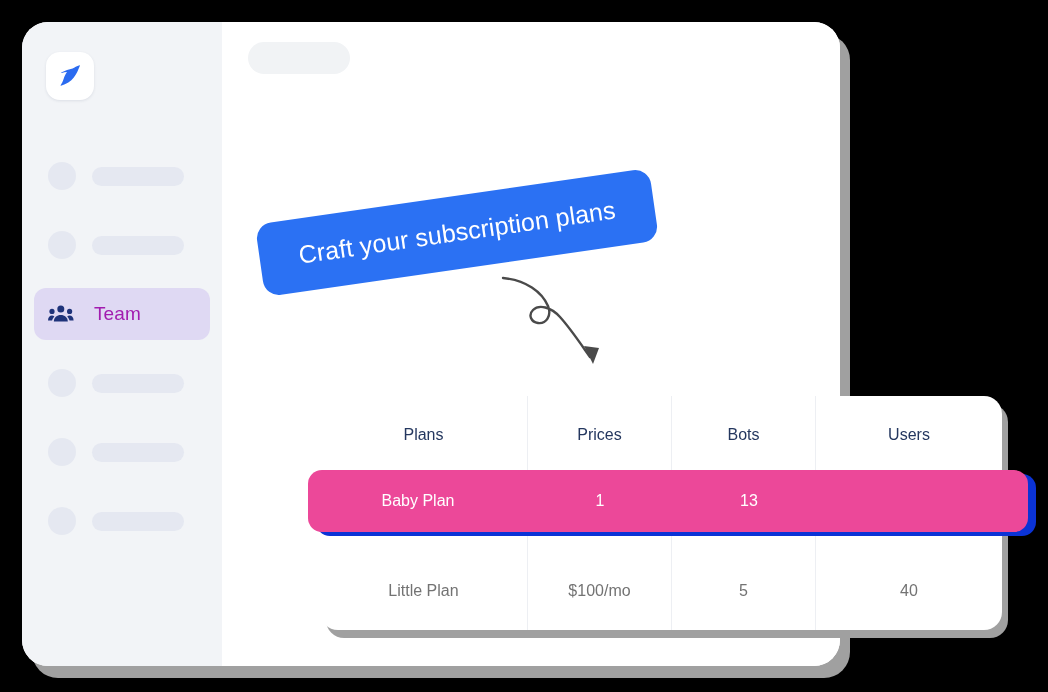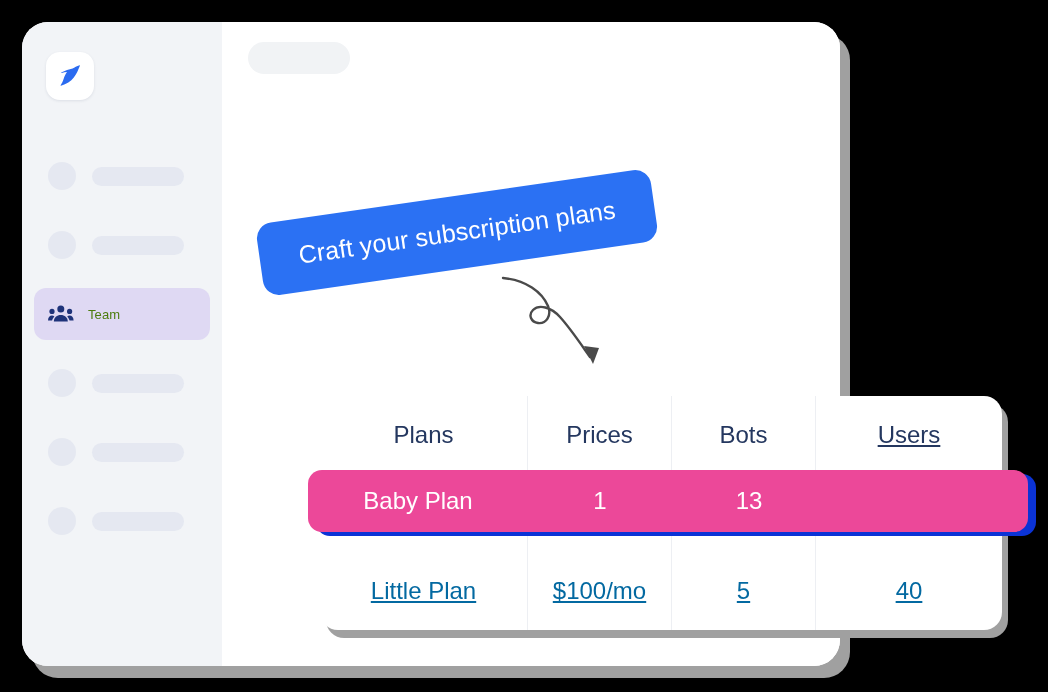--- a/index.html
+++ b/index.html
@@ -96,23 +96,23 @@
   .nav-item.active {
     background: #DFD9F3;
   }
   .nav-item.active .nav-icon {
     color: #1E337A;
     display: flex;
     align-items: center;
     flex: 0 0 auto;
   }
   .nav-item.active .nav-label {
-    color: #4d7c0f;
-    font-size: 13px;
-    margin-left: 14px;
+    color: #a21caf;
+    font-size: 19px;
+    margin-left: 20px;
     letter-spacing: 0.1px;
   }
 
   
   .content {
     flex: 1;
     background: #ffffff;
     position: relative;
   }
 
@@ -181,38 +181,37 @@
 
   .t-row {
     display: flex;
     height: 78px;
   }
   .t-cell {
     display: flex;
     align-items: center;
     justify-content: center;
     box-sizing: border-box;
-    font-size: 24px;
+    font-size: 16px;
     text-align: center;
   }
   .t-cell.c0 { width: 208px; flex: 0 0 208px; }
   .t-cell.c1 { width: 144px; flex: 0 0 144px; }
   .t-cell.c2 { width: 144px; flex: 0 0 144px; }
   .t-cell.c3 { flex: 1; }
 
   .t-head .t-cell {
     color: #24375F;
     border-right: 1px solid #EDEFF3;
   }
-  .t-head .t-cell.c3 { border-right: none; text-decoration: underline; }
+  .t-head .t-cell.c3 { border-right: none; }
 
   .t-body-row .t-cell {
-    color: #0369a1;
+    color: #737373;
     border-right: 1px solid #EDEFF3;
-    text-decoration: underline;
   }
   .t-body-row .t-cell.c3 { border-right: none; }
 
   
   .hl-row-shadow {
     position: absolute;
     left: 316px;
     top: 474px;
     width: 720px;
     height: 62px;

